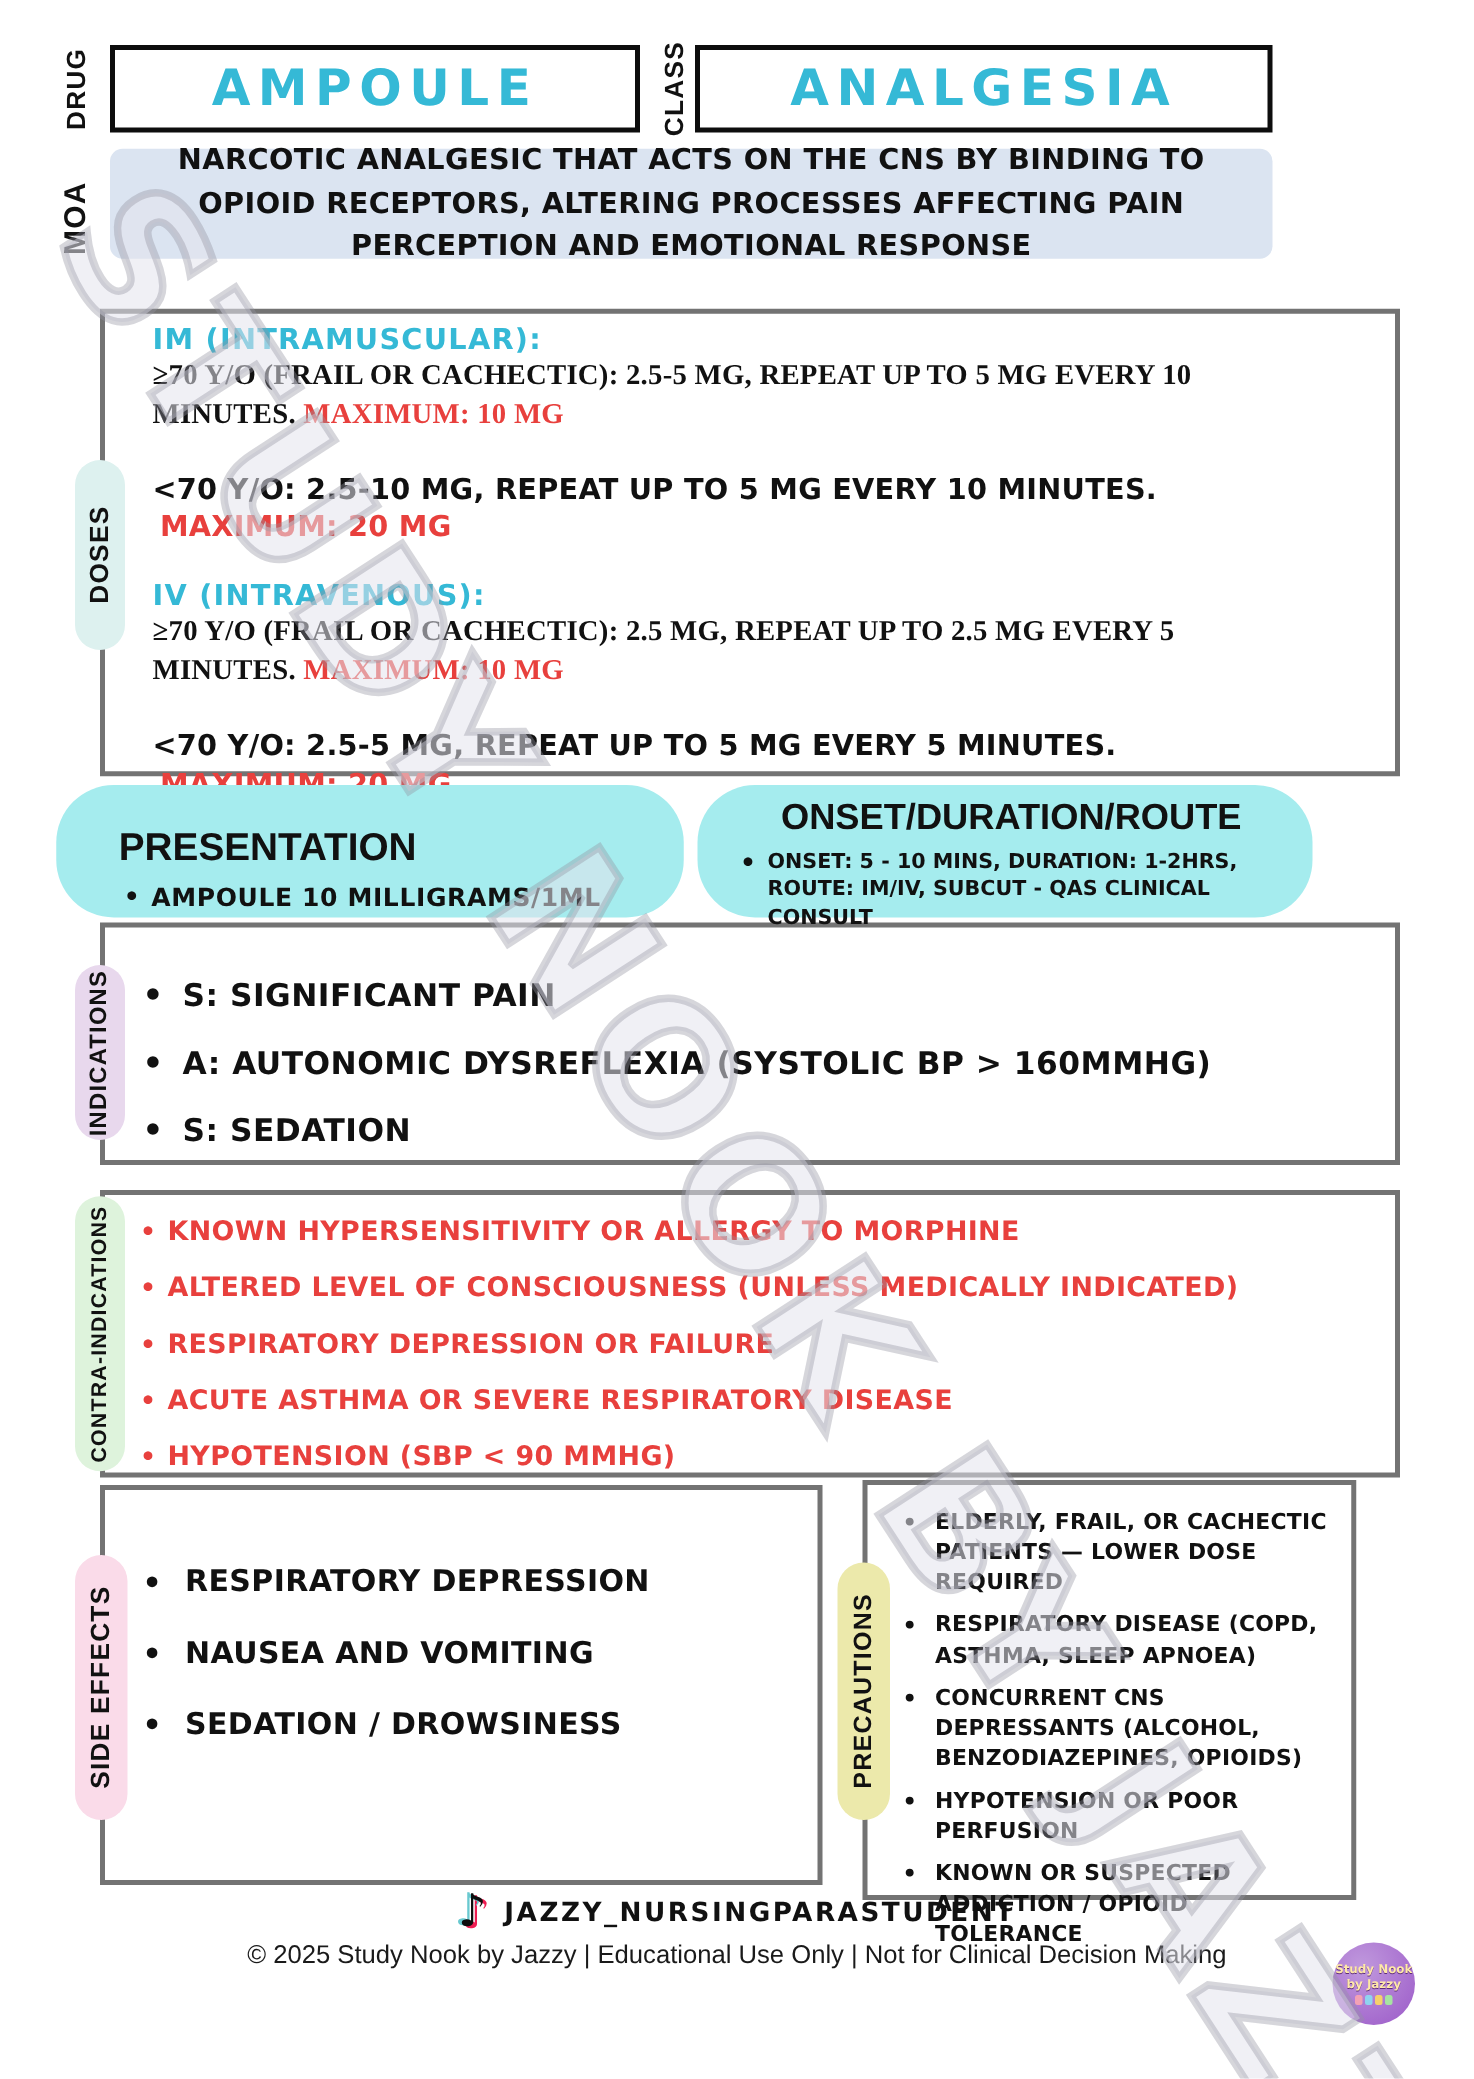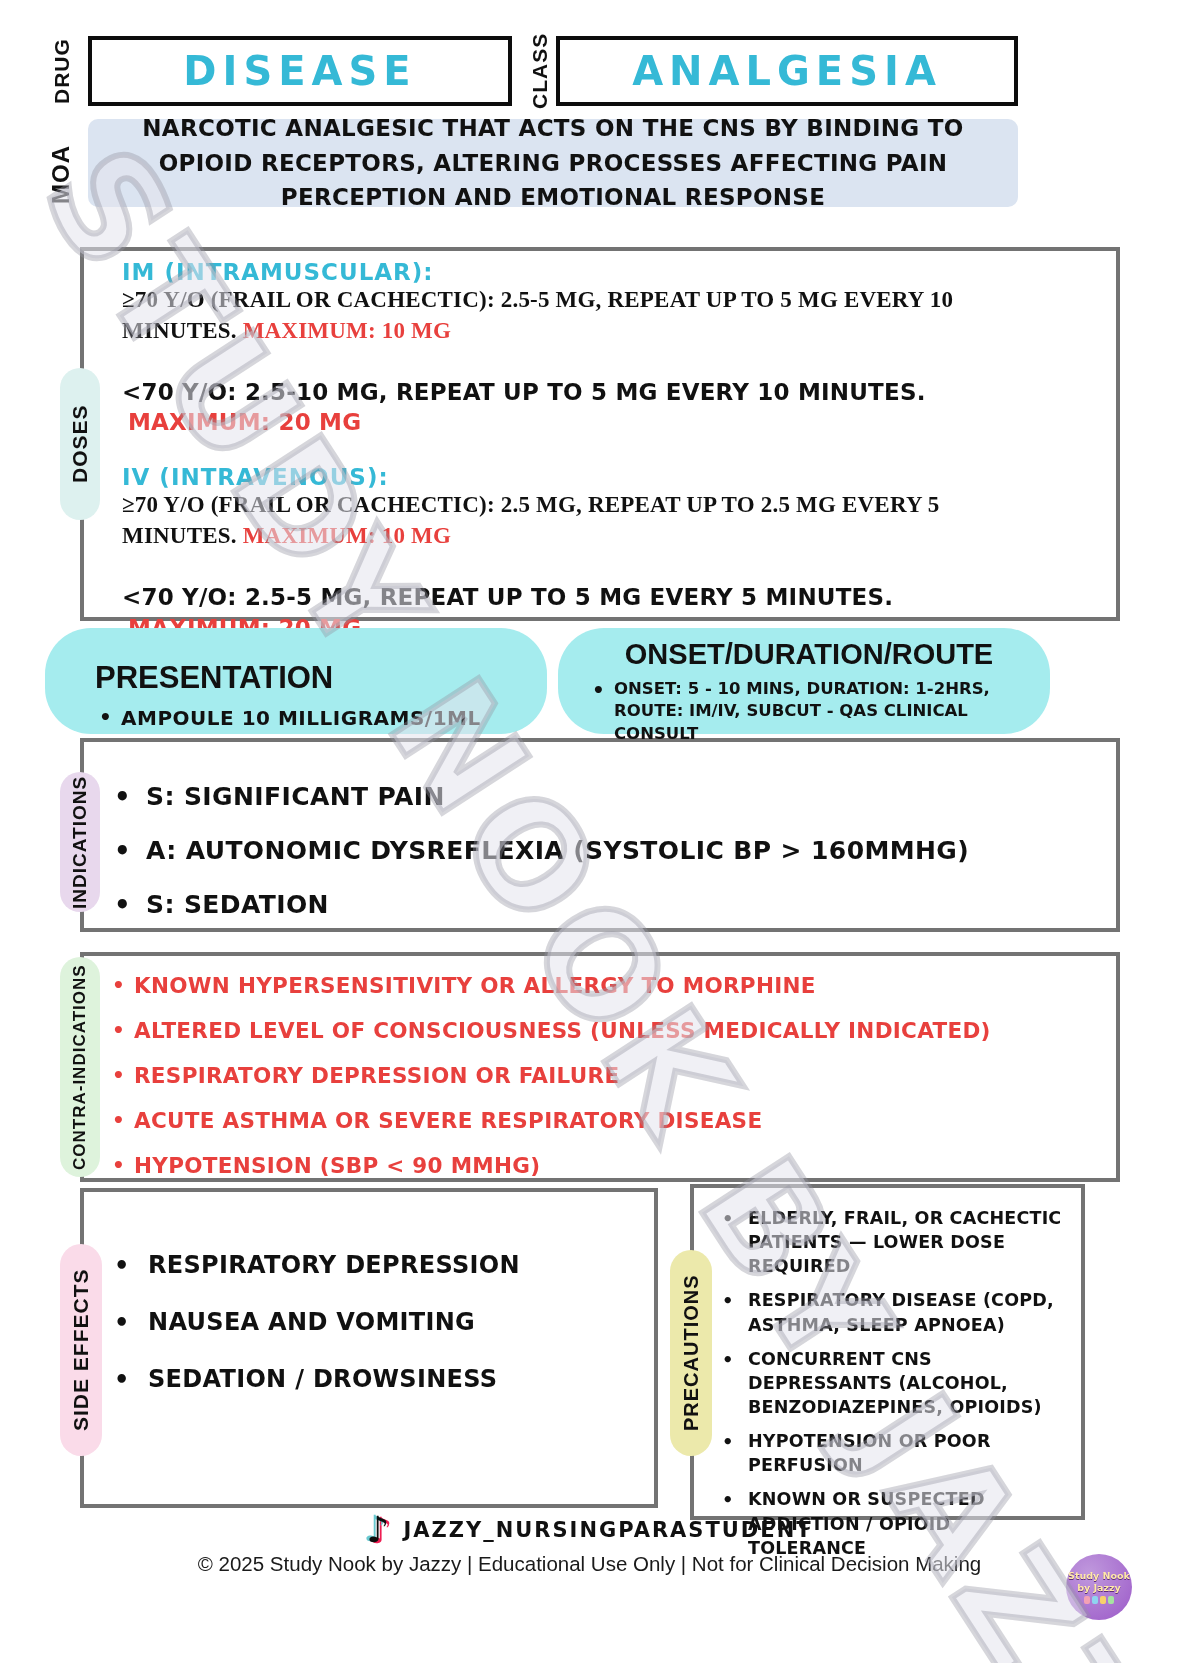--- a/index.html
+++ b/index.html
@@ -131,21 +131,21 @@
     z-index:6; pointer-events:none;
   }
 </style>
 </head>
 <body>
 
 <div class="page">
 
   <div class="abs vlabel" style="left:44px; top:36px; width:36px; height:70px; font-size:21px;">DRUG</div>
   <div class="abs hdr-box" style="left:88px; top:36px; width:424px; height:70px;">
-    <span class="hdr-title">DISEASE</span>
+    <span class="hdr-title">AMPOULE</span>
   </div>
   <div class="abs vlabel" style="left:522px; top:36px; width:36px; height:70px; font-size:21px;">CLASS</div>
   <div class="abs hdr-box" style="left:556px; top:36px; width:462px; height:70px;">
     <span class="hdr-title">ANALGESIA</span>
   </div>
 
   <div class="abs vlabel" style="left:42px; top:116px; width:38px; height:118px; font-size:24px;">MOA</div>
   <div class="abs moa-box" style="left:88px; top:119px; width:930px; height:88px;">
     <div class="moa-text">NARCOTIC ANALGESIC THAT ACTS ON THE CNS BY BINDING TO OPIOID RECEPTORS, ALTERING PROCESSES AFFECTING PAIN PERCEPTION AND EMOTIONAL RESPONSE</div>
   </div>

